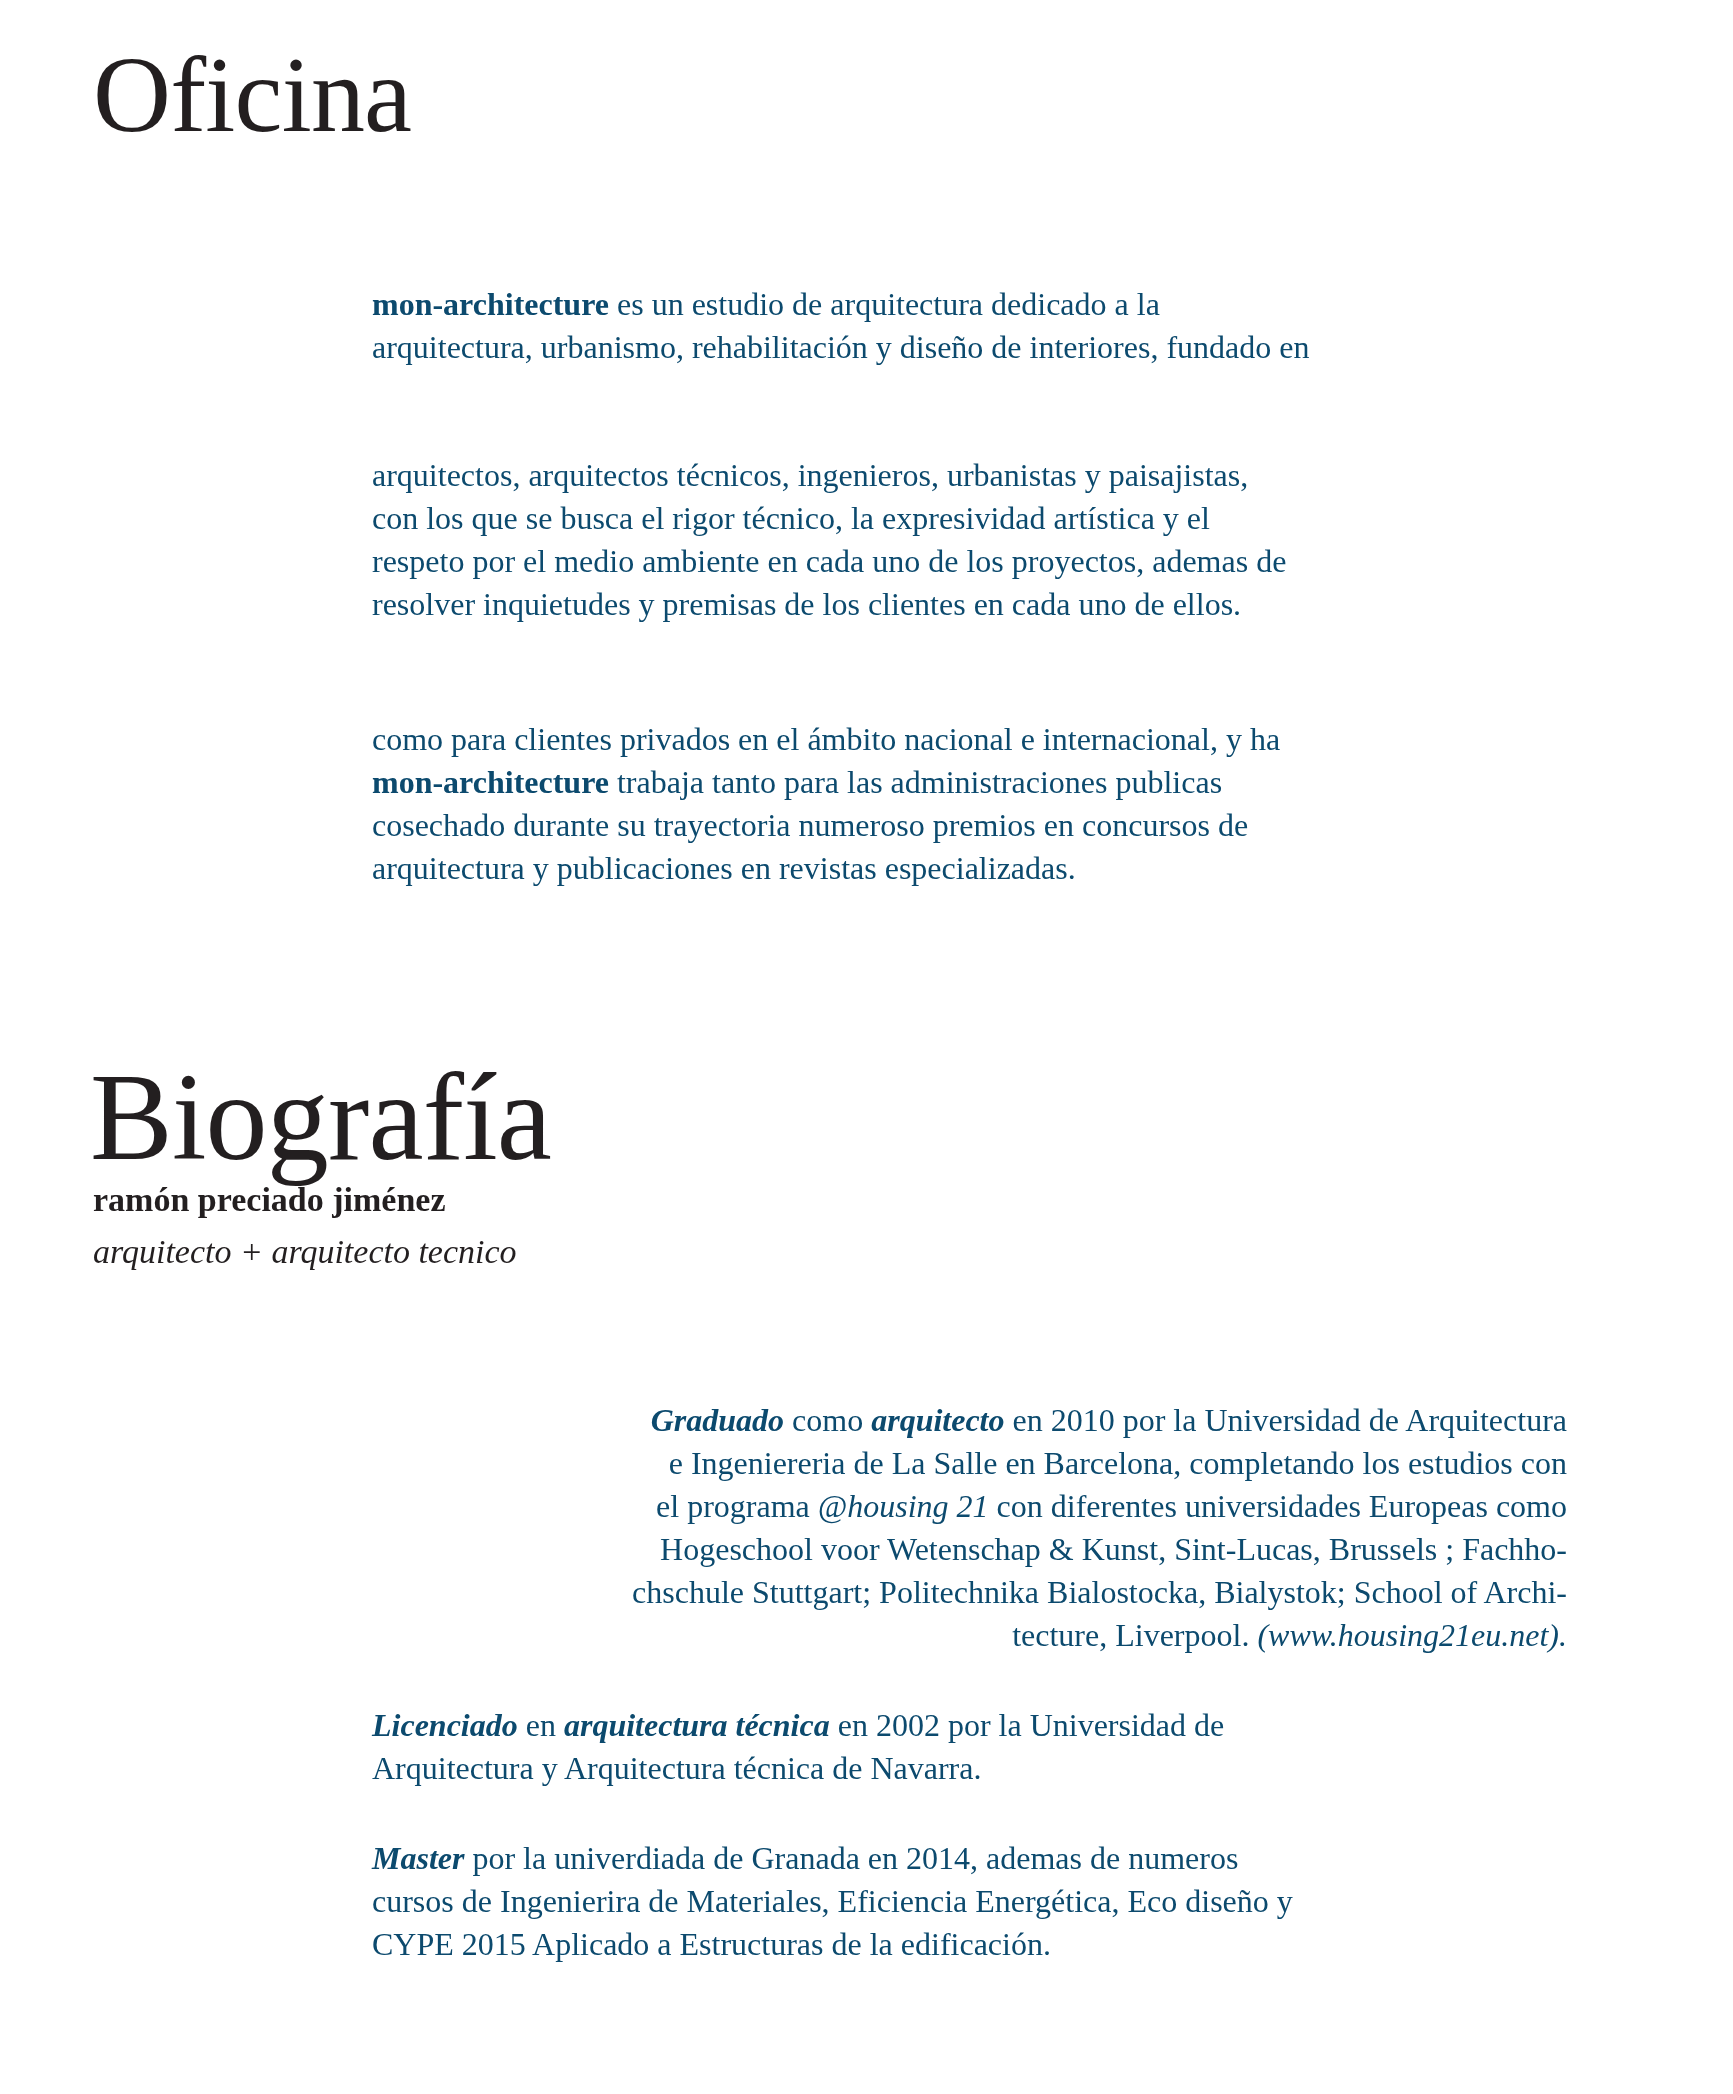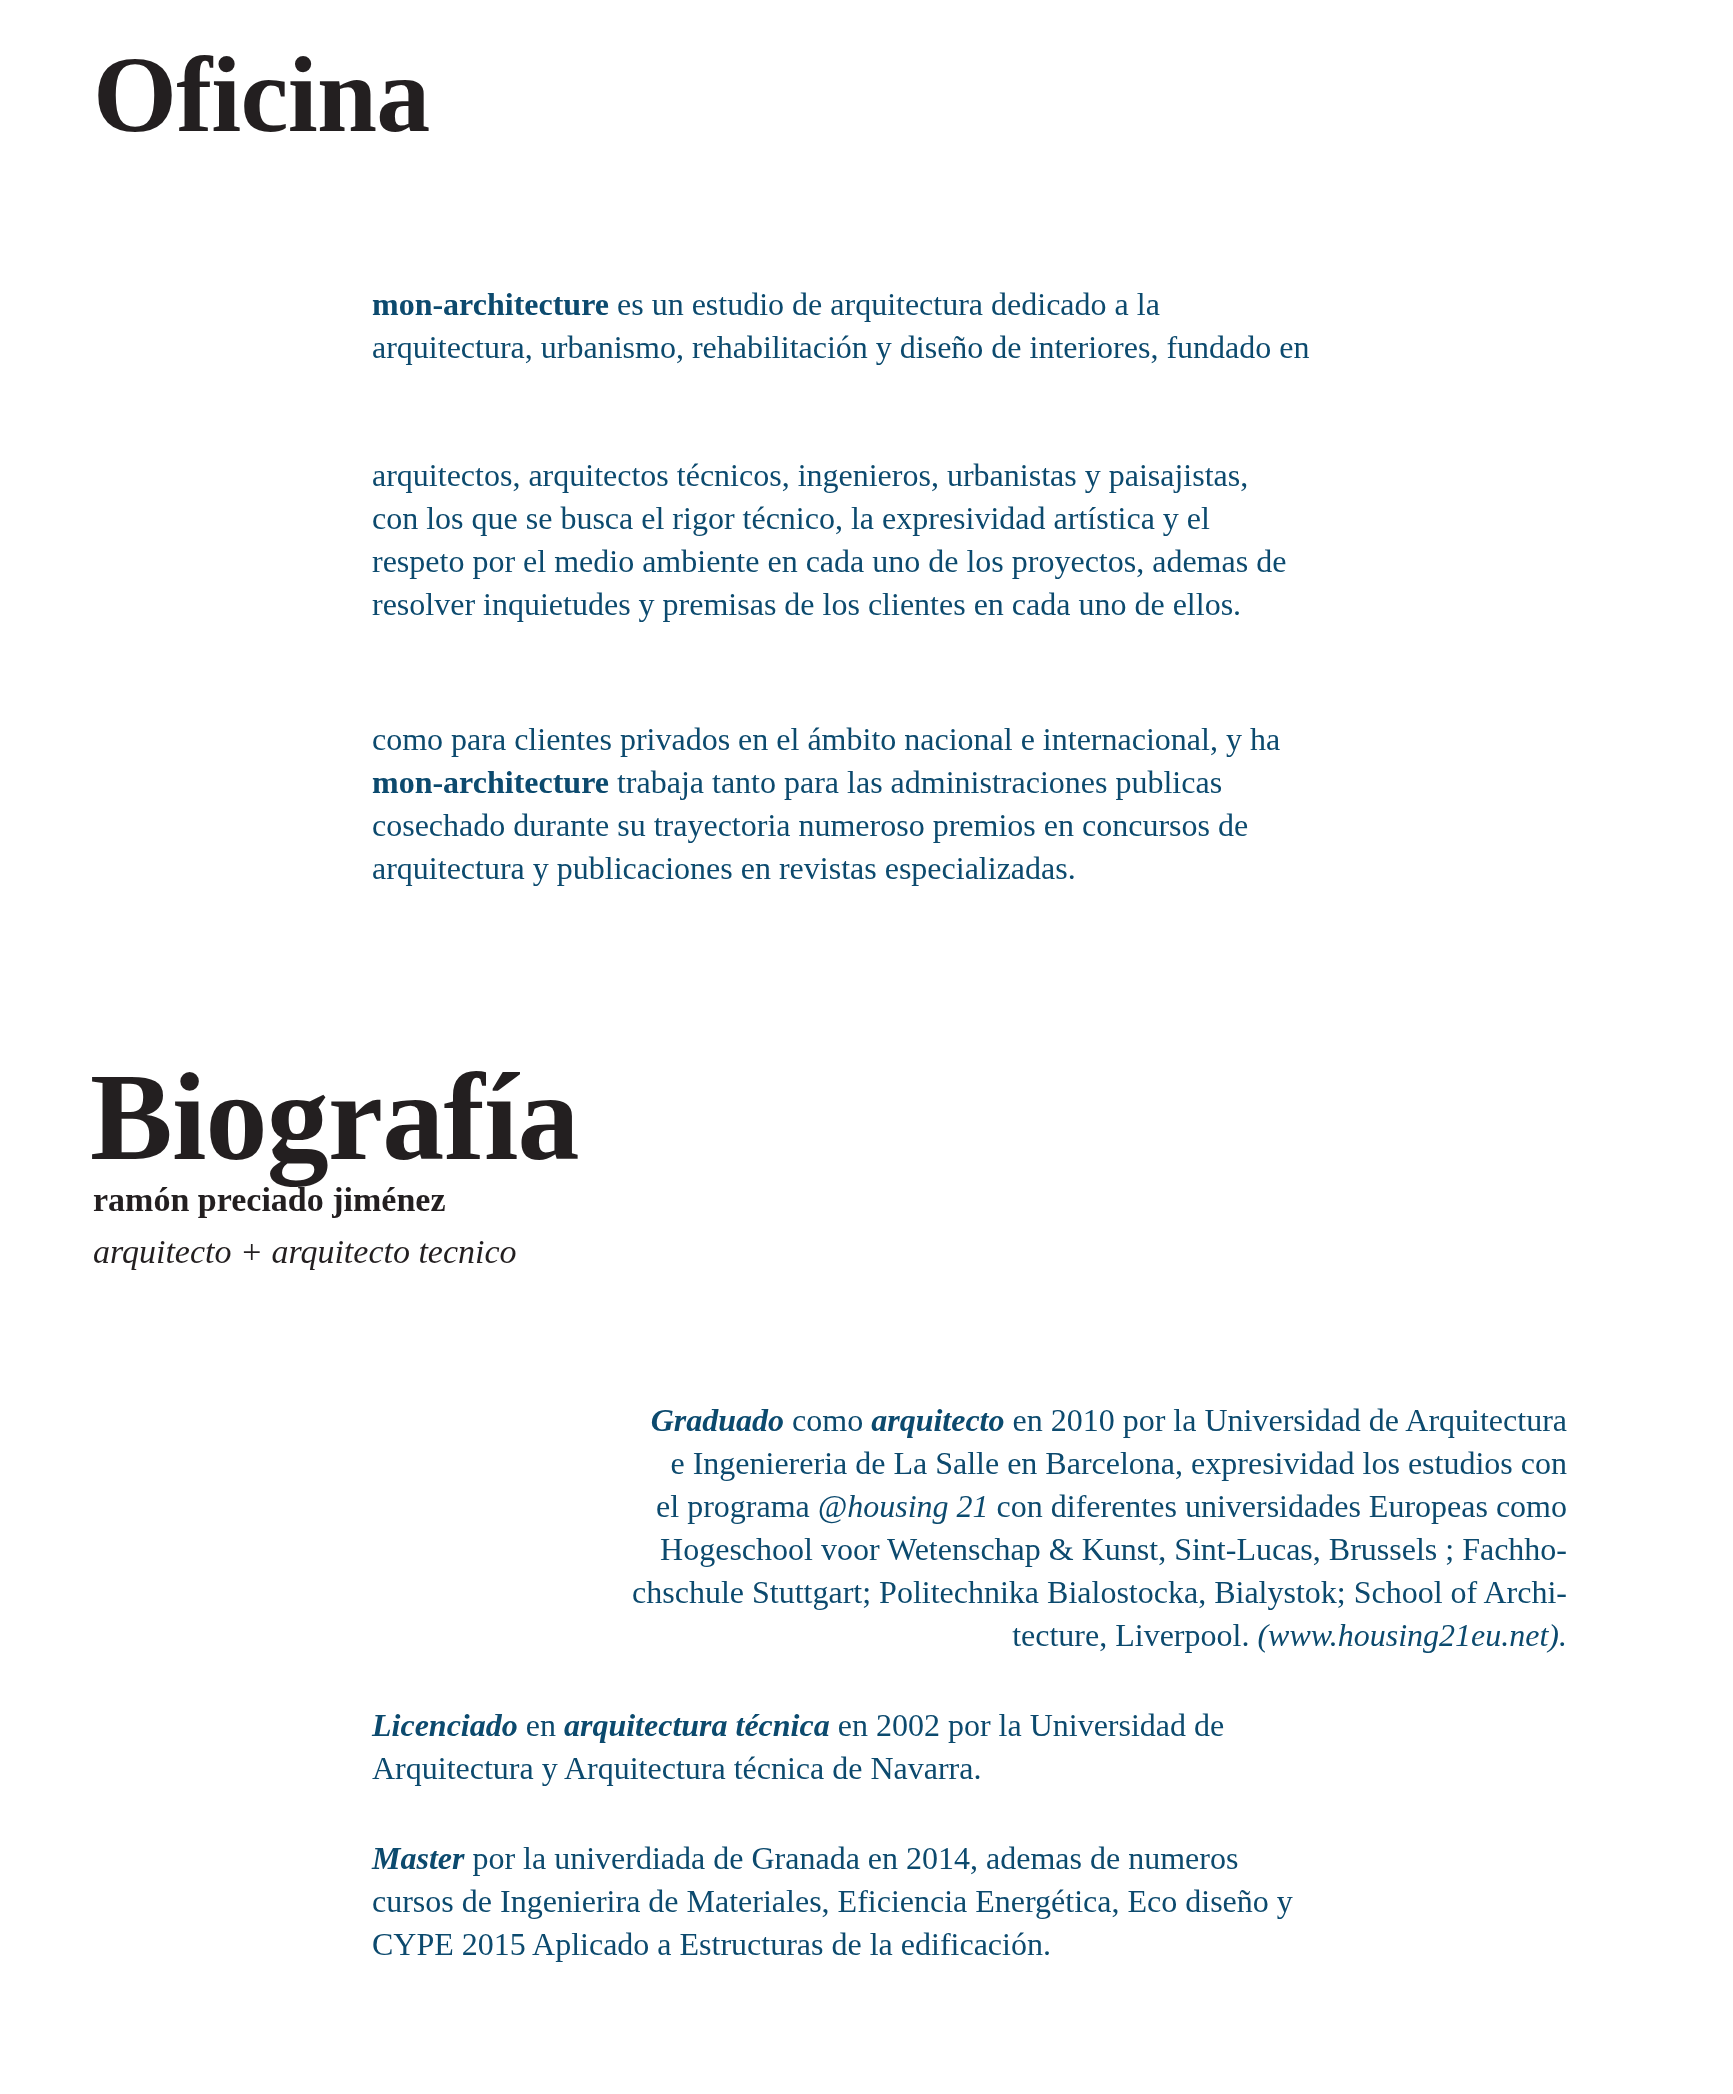--- a/index.html
+++ b/index.html
@@ -12,21 +12,21 @@
     width: 1733px;
     height: 2095px;
     background: #ffffff;
     color: #231f20;
     font-family: "Liberation Serif", "DejaVu Serif", serif;
     overflow: hidden;
   }
   .display-title {
     position: absolute;
     margin: 0;
-    font-weight: 700;
+    font-weight: 400;
     line-height: 1;
     letter-spacing: -0.8px;
     color: #231f20;
     white-space: nowrap;
   }
   .oficina-title {
     left: 93px;
     top: 41px;
     font-size: 108px;
   }
@@ -100,21 +100,21 @@
     </div>
 
   <h1 class="display-title biografia-title">Biografía</h1>
 
   <div class="subtitle name">ramón preciado jiménez</div>
 
   <div class="subtitle role">arquitecto + arquitecto tecnico</div>
 
   <div class="para bio-p1">
       <div class="line"><span class="b i">Graduado</span><span> como </span><span class="b i">arquitecto</span><span> en 2010 por la Universidad de Arquitectura</span></div>
-      <div class="line"><span>e Ingeniereria de La Salle en Barcelona, expresividad los estudios con</span></div>
+      <div class="line"><span>e Ingeniereria de La Salle en Barcelona, completando los estudios con</span></div>
       <div class="line"><span>el programa </span><span class="i">@housing 21</span><span> con diferentes universidades Europeas como</span></div>
       <div class="line"><span>Hogeschool voor Wetenschap &amp; Kunst, Sint-Lucas, Brussels ; Fachho-</span></div>
       <div class="line"><span>chschule Stuttgart; Politechnika Bialostocka, Bialystok; School of Archi-</span></div>
       <div class="line"><span>tecture, Liverpool. </span><span class="i">(www.housing21eu.net).</span></div>
     </div>
 
   <div class="para bio-p2">
       <div class="line"><span class="b i">Licenciado</span><span> en </span><span class="b i">arquitectura técnica</span><span> en 2002 por la Universidad de</span></div>
       <div class="line"><span>Arquitectura y Arquitectura técnica de Navarra.</span></div>
     </div>

